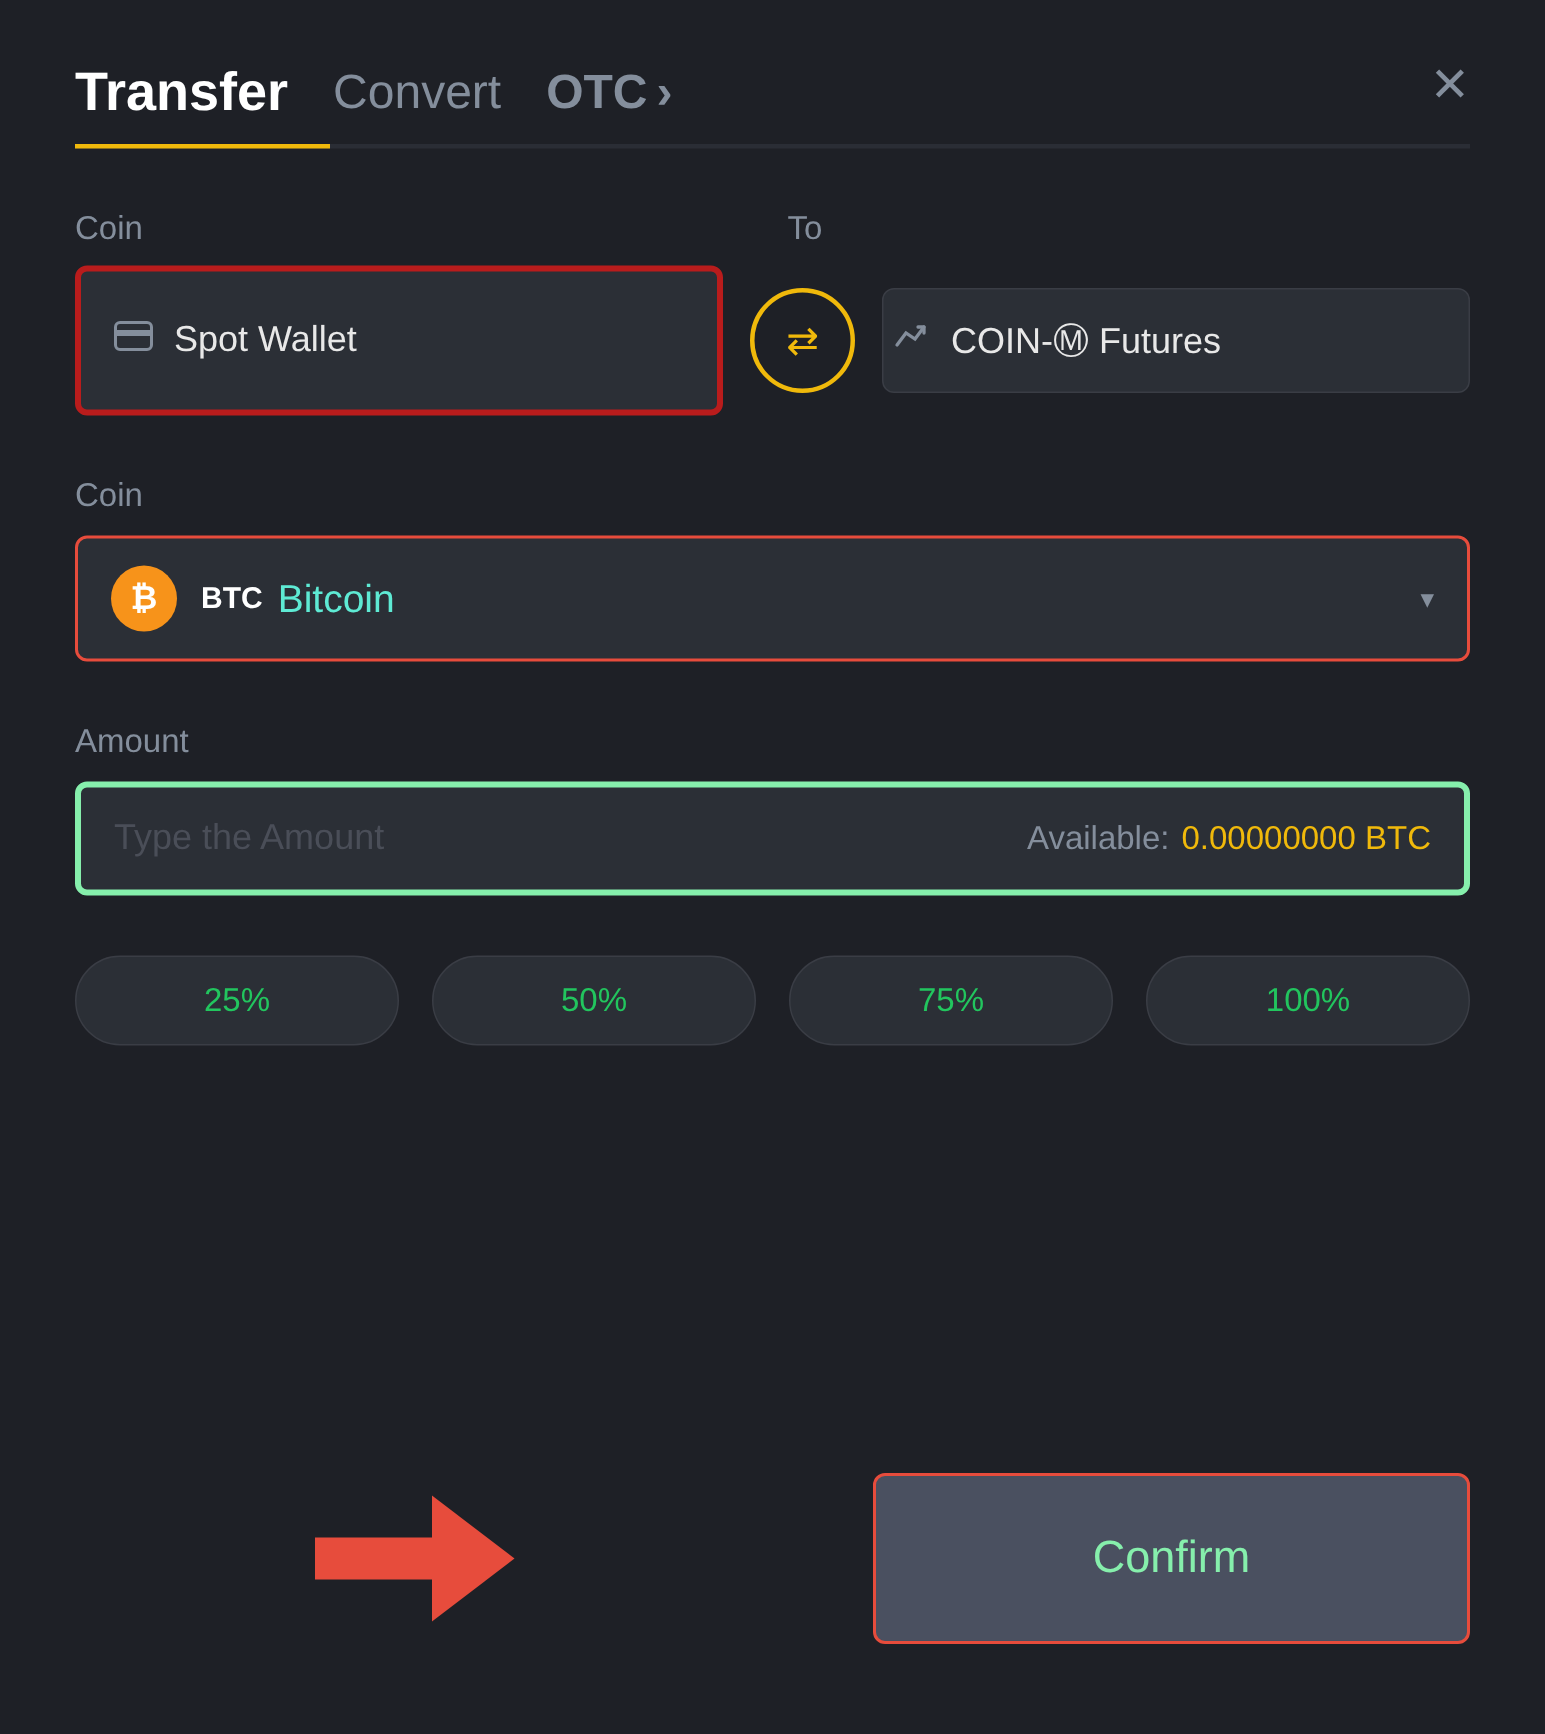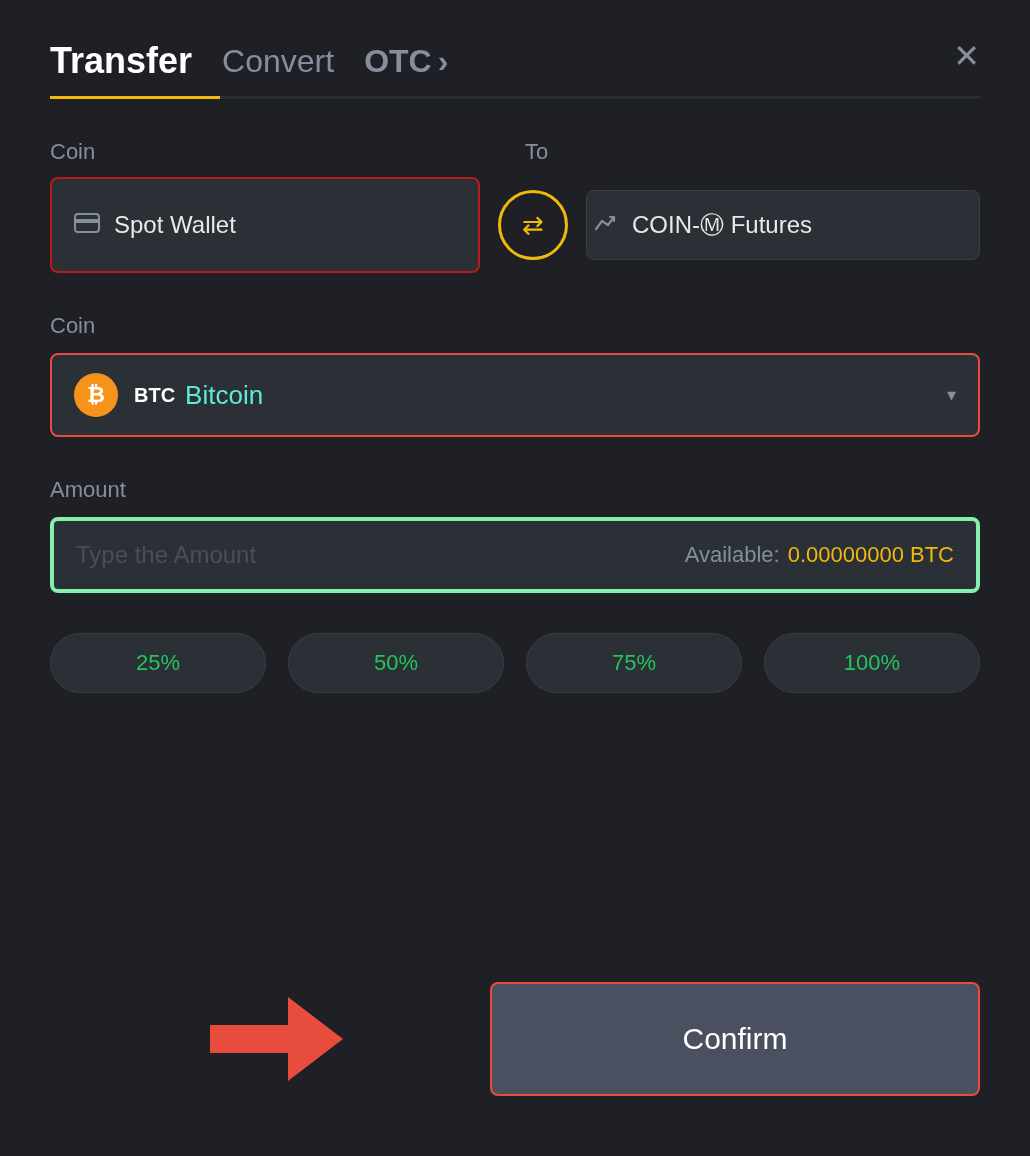--- a/index.html
+++ b/index.html
@@ -111,21 +111,21 @@
     }
 
     .from-to-row {
       display: flex;
       align-items: center;
       gap: 0;
     }
 
     .wallet-box {
       flex: 1;
-      border: 2px solid #b91c1c;
+      border: 4px solid #b91c1c;
       border-radius: 8px;
       padding: 32px 22px;
       display: flex;
       align-items: center;
       gap: 14px;
       background: #2b2f36;
       cursor: pointer;
     }
 
     .wallet-icon {
@@ -326,26 +326,26 @@
     }
 
     .red-arrow-shaft {
       width: 80px;
       height: 28px;
       background: #e74c3c;
       margin-right: -2px;
     }
 
     .confirm-btn {
-      width: 490px;
+      width: 398px;
       padding: 38px 0;
       border: 2px solid #e74c3c;
       border-radius: 8px;
       background: #4a5060;
-      color: #ffffff;
+      color: #86efac;
       font-size: 30px;
       font-weight: 500;
       cursor: pointer;
       text-align: center;
     }
   </style>
 </head>
 <body>
 
 <div class="modal">

